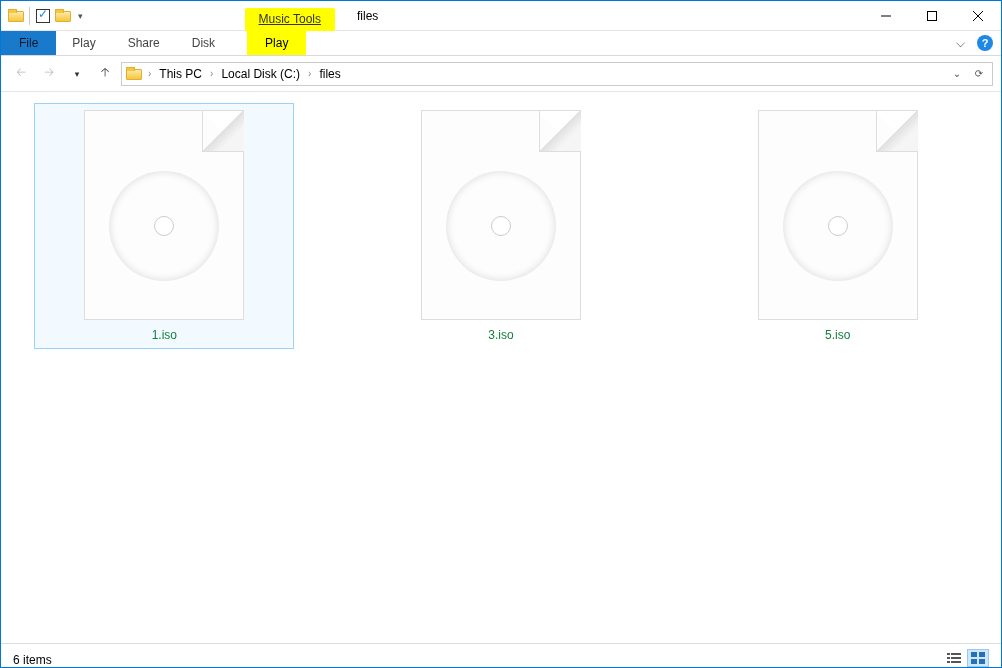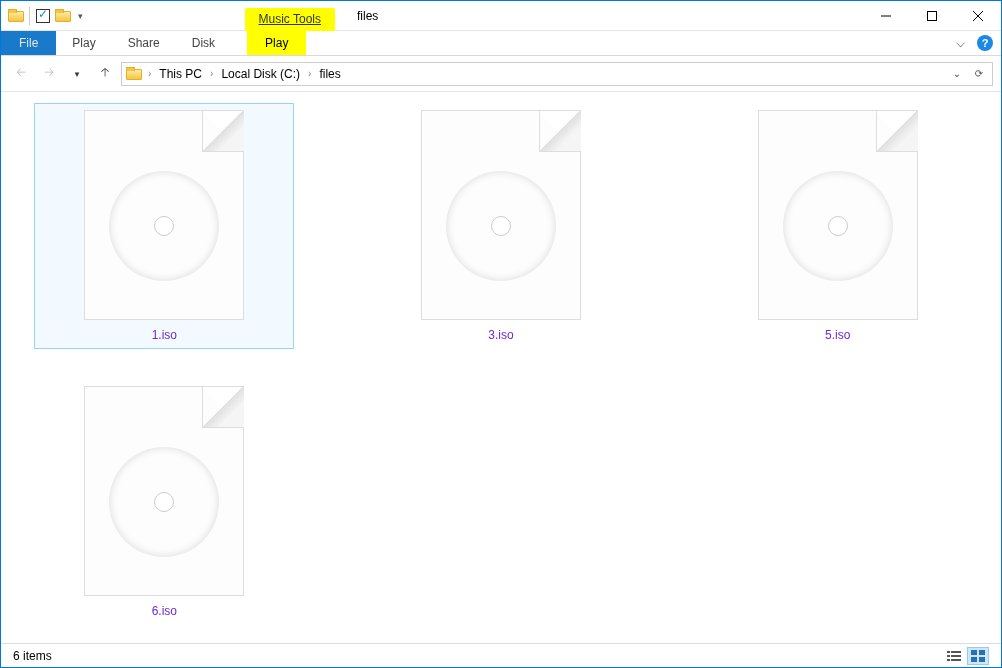--- a/index.html
+++ b/index.html
@@ -12,21 +12,21 @@
 .qat-sep { width: 1px; height: 18px; background: #ccc; margin: 0 2px; }
 .qat-dropdown { font-size: 9px; color: #555; padding: 0 4px; cursor: pointer; }
 .contextual-tab { height: 23px; background: #ff0; padding: 4px 14px 0; font-size: 12px; color: #333; border-radius: 2px 2px 0 0; position: relative; top: 4px; margin-left: 152px; text-decoration: underline; }
 .title-text { margin-left: 22px; color: #000; font-size: 12px; }
 .win-controls { margin-left: auto; display: flex; height: 100%; }
 .win-btn { width: 46px; display: flex; align-items: center; justify-content: center; cursor: pointer; font-size: 14px; }
 
 
 .ribbon { height: 25px; display: flex; align-items: stretch; border-bottom: 1px solid #d9d9d9; font-size: 12px; position: relative; }
 .ribbon-tab { padding: 0 16px; display: flex; align-items: center; cursor: pointer; color: #444; }
-.ribbon-tab.file { background: #1979ca; color: #e5e5e5; padding: 0 18px; }
+.ribbon-tab.file { background: #1979ca; color: #0f172a; padding: 0 18px; }
 .ribbon-tab.play { background: #ff0; color: #000; padding: 0 18px; margin-left: 16px; }
 .ribbon-right { margin-left: auto; display: flex; align-items: center; padding-right: 8px; gap: 12px; color: #555; }
 .help-icon { width: 16px; height: 16px; border-radius: 50%; background: #1e88e5; color: #fff; display: flex; align-items: center; justify-content: center; font-size: 11px; font-weight: bold; cursor: pointer; }
 
 
 .addr-row { height: 36px; display: flex; align-items: center; padding: 4px 8px; gap: 4px; border-bottom: 1px solid #e5e5e5; }
 .nav-btn { width: 24px; height: 24px; display: flex; align-items: center; justify-content: center; cursor: pointer; color: #333; border-radius: 2px; }
 .nav-btn.disabled { color: #bbb; cursor: default; }
 .addr-bar { flex: 1; height: 24px; border: 1px solid #ccc; display: flex; align-items: center; padding: 0 2px; background: #fff; }
 .addr-icon { width: 20px; display: flex; align-items: center; justify-content: center; }
@@ -42,24 +42,24 @@
 .content { position: absolute; top: 92px; left: 0; right: 0; bottom: 24px; overflow: auto; padding: 10px 4px; }
 .items-grid { display: grid; grid-template-columns: repeat(3, 1fr); gap: 30px 18px; justify-items: center; }
 .file-item { width: 260px; display: flex; flex-direction: column; align-items: center; padding: 6px; cursor: pointer; border: 1px solid transparent; }
 .file-item.selected { border: 1px solid #99d1ff; background: #cce8ff40; }
 .file-icon { width: 160px; height: 210px; position: relative; }
 .file-page { position: absolute; inset: 0; background: #fdfdfd; border: 1px solid #ddd; }
 .file-fold { position: absolute; top: 0; right: 0; width: 42px; height: 42px; background: linear-gradient(135deg, transparent 49%, #e0e0e0 50%, #f5f5f5 70%); border-left: 1px solid #ddd; border-bottom: 1px solid #ddd; }
 .file-page::before { content: ""; position: absolute; top: 0; right: 0; width: 42px; height: 42px; background: #fff; clip-path: polygon(100% 0, 100% 100%, 0 0); }
 .disc { position: absolute; top: 50%; left: 50%; width: 110px; height: 110px; transform: translate(-50%, -40%); border-radius: 50%; background: radial-gradient(circle at 50% 50%, #fff 0 8%, #c8c8c8 8% 12%, #eaeaea 12% 14%, conic-gradient(from 0deg, #e8e8e8, #f5f5f5, #d8d8d8, #f0f0f0, #e0e0e0, #f5f5f5, #d5d5d5, #e8e8e8) 14% 100%); box-shadow: inset 0 0 8px rgba(0,0,0,0.15); }
 .disc::after { content: ""; position: absolute; top: 50%; left: 50%; width: 18px; height: 18px; background: #fff; border: 1px solid #ccc; border-radius: 50%; transform: translate(-50%, -50%); }
-.file-label { margin-top: 8px; font-size: 12px; color: #6d28d9; }
+.file-label { margin-top: 8px; font-size: 12px; color: #15803d; }
 
 
-.statusbar { position: absolute; bottom: 0; left: 0; right: 0; height: 24px; border-top: 1px solid #ddd; display: flex; align-items: center; padding: 0 12px; font-size: 12px; background: #fff; }
+.statusbar { position: absolute; bottom: 0; left: 0; right: 0; height: 24px; border-top: 1px solid #ddd; display: flex; align-items: flex-end; padding: 0 12px; font-size: 12px; background: #fff; }
 .statusbar-right { margin-left: auto; display: flex; gap: 2px; }
 .view-btn { width: 22px; height: 18px; border: 1px solid transparent; display: flex; align-items: center; justify-content: center; cursor: pointer; }
 .view-btn.active { border-color: #99c9ef; background: #cce8ff; }
 
 
 .mini-folder { width: 16px; height: 13px; position: relative; }
 .mini-folder::before { content: ""; position: absolute; inset: 0; background: linear-gradient(#ffe9a6, #f5c73d); border: 1px solid #e0b030; border-radius: 1px; top: 2px; }
 .mini-folder::after { content: ""; position: absolute; top: 0; left: 0; width: 7px; height: 3px; background: #f5c73d; border: 1px solid #e0b030; border-bottom: none; border-radius: 1px 1px 0 0; }
 
 
@@ -161,28 +161,20 @@
         <div class="file-label">3.iso</div>
       </div>
       <div class="file-item">
         <div class="file-icon">
           <div class="file-page"></div>
           <div class="file-fold"></div>
           <div class="disc"></div>
         </div>
         <div class="file-label">5.iso</div>
       </div>
-      <div class="file-item">
-        <div class="file-icon">
-          <div class="file-page"></div>
-          <div class="file-fold"></div>
-          <div class="disc"></div>
-        </div>
-        <div class="file-label">6.iso</div>
-      </div>
     </div>
 </div>
 
 <div class="statusbar">
   <span>6 items</span>
   <div class="statusbar-right">
     <div class="view-btn">
       <svg width="14" height="12" viewBox="0 0 14 12">
           <rect x="0" y="1" width="3" height="2" fill="#555"></rect>
           <rect x="4" y="1" width="10" height="2" fill="#555"></rect>

